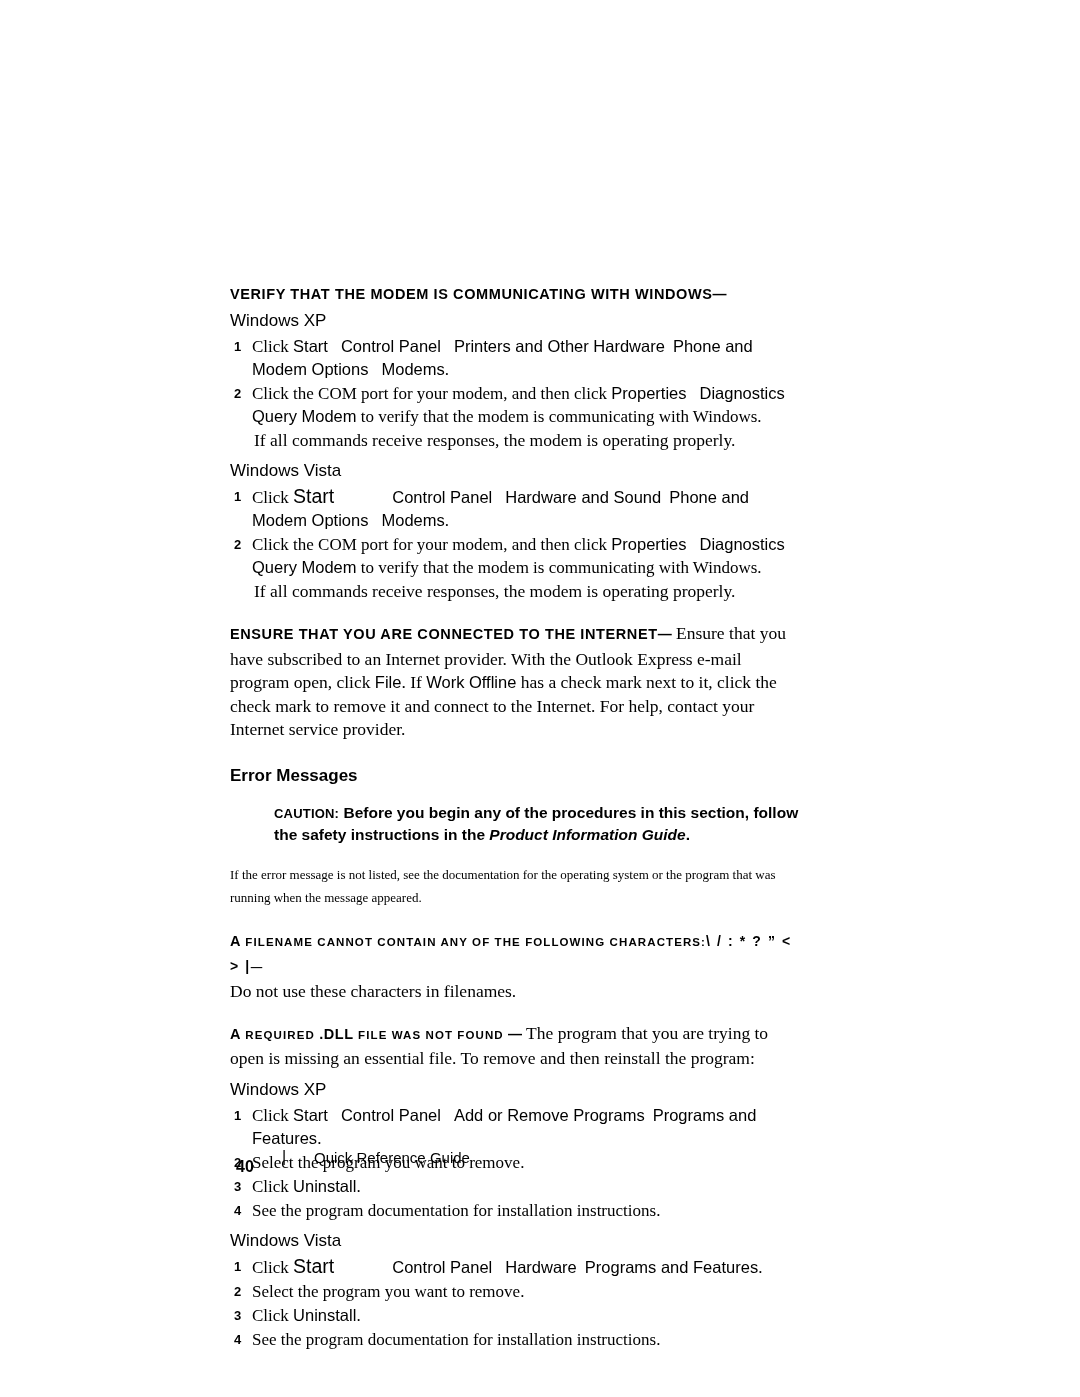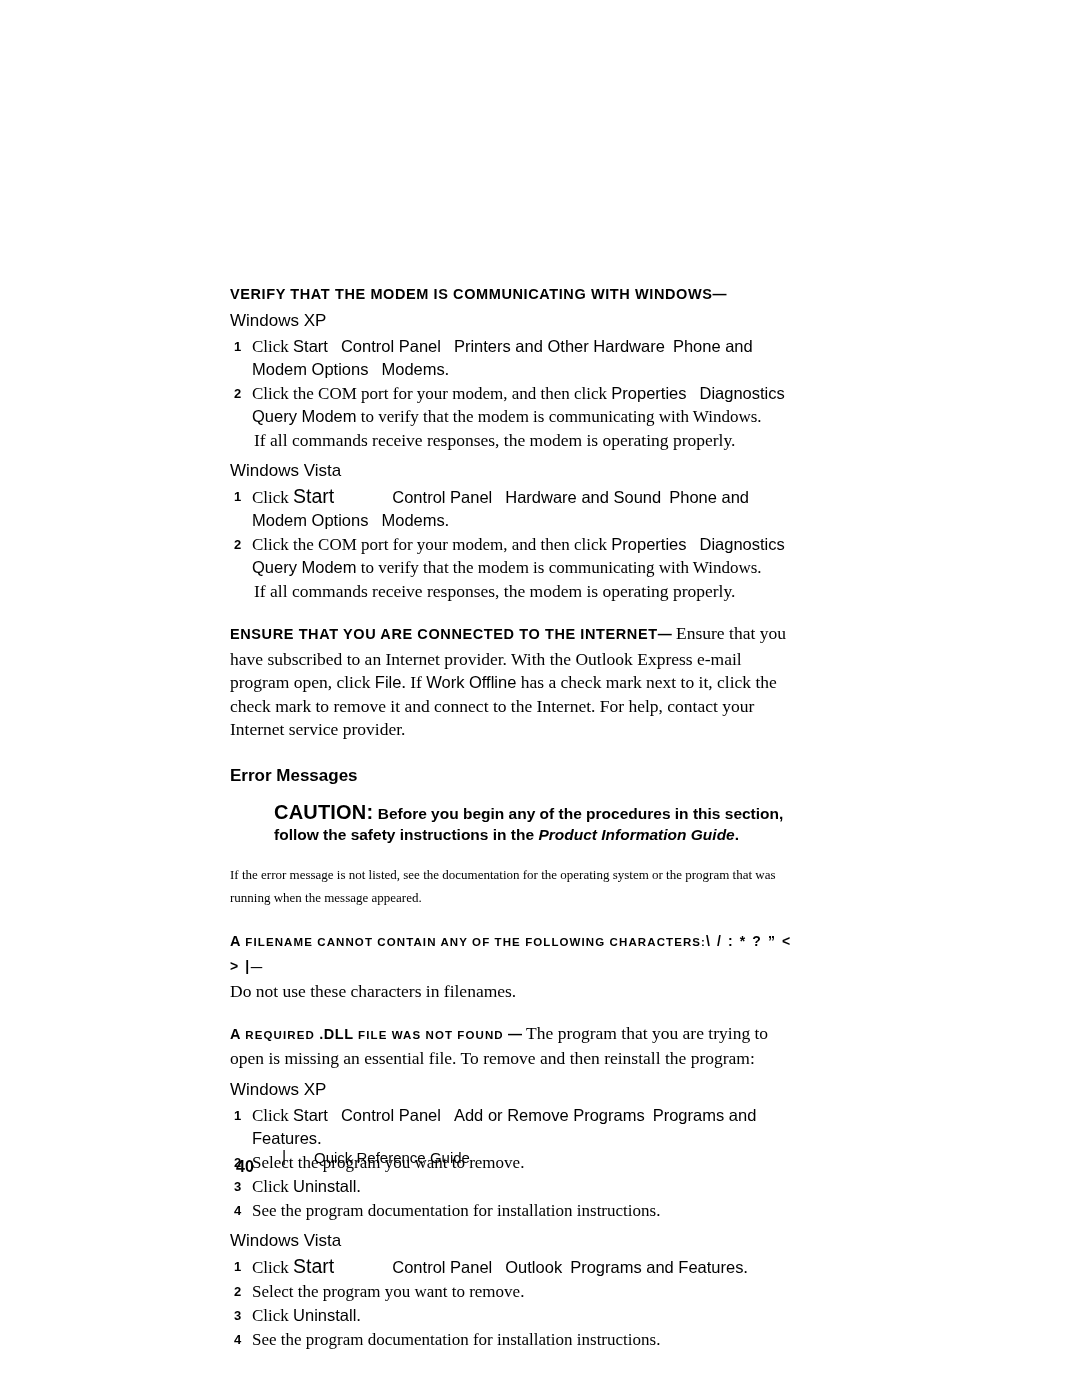--- a/index.html
+++ b/index.html
@@ -122,21 +122,21 @@
   
   .caution {
     margin: 16px 0 0 44px;
     font-family: "Liberation Sans", sans-serif;
     font-weight: bold;
     font-size: 15.5px;
     line-height: 21px;
     width: 525px;
   }
   .caution .kw {
-    font-size: 20px;
+    font-size: 13px;
     letter-spacing: 0.2px;
   }
   .caution .ital {
     font-style: italic;
   }
 
   .body-para {
     font-family: "Liberation Serif", serif;
     font-size: 13px;
     line-height: 23.5px;
@@ -234,21 +234,21 @@
     <ul class="steps">
       <li><span class="num">1</span><span>Click </span><span class="ui">Start</span><span class="sep"></span><span class="ui">Control Panel</span><span class="sep"></span><span class="ui">Add or Remove Programs</span><span class="sep-sm"></span><span class="ui">Programs and Features</span><span>.</span></li>
       <li><span class="num">2</span><span>Select the program you want to remove.</span></li>
       <li><span class="num">3</span><span>Click </span><span class="ui">Uninstall</span><span>.</span></li>
       <li><span class="num">4</span><span>See the program documentation for installation instructions.</span></li>
     </ul>
 
     <div class="os-label">Windows Vista</div>
 
     <ul class="steps">
-      <li><span class="num">1</span><span>Click </span><span class="ui-lg">Start</span><span class="sep-wide"></span><span class="ui">Control Panel</span><span class="sep"></span><span class="ui">Outlook</span><span class="sep-sm"></span><span class="ui">Programs and Features</span><span>.</span></li>
+      <li><span class="num">1</span><span>Click </span><span class="ui-lg">Start</span><span class="sep-wide"></span><span class="ui">Control Panel</span><span class="sep"></span><span class="ui">Hardware</span><span class="sep-sm"></span><span class="ui">Programs and Features</span><span>.</span></li>
       <li><span class="num">2</span><span>Select the program you want to remove.</span></li>
       <li><span class="num">3</span><span>Click </span><span class="ui">Uninstall</span><span>.</span></li>
       <li><span class="num">4</span><span>See the program documentation for installation instructions.</span></li>
     </ul>
 
   </div>
 
   <div class="footer">
     <span class="pagenum">40</span>
     <span class="bar">|</span>

